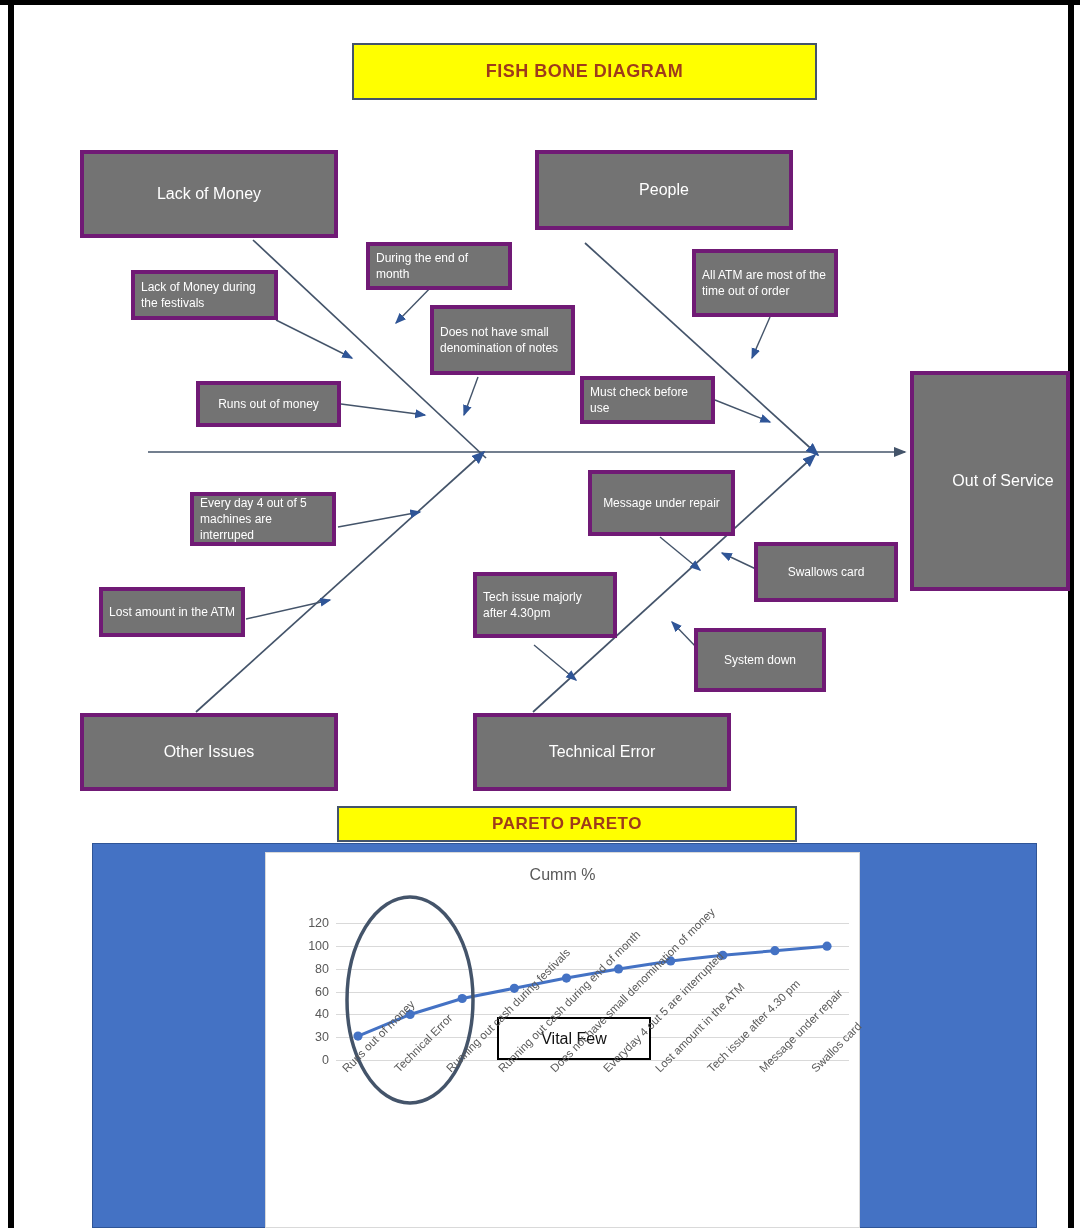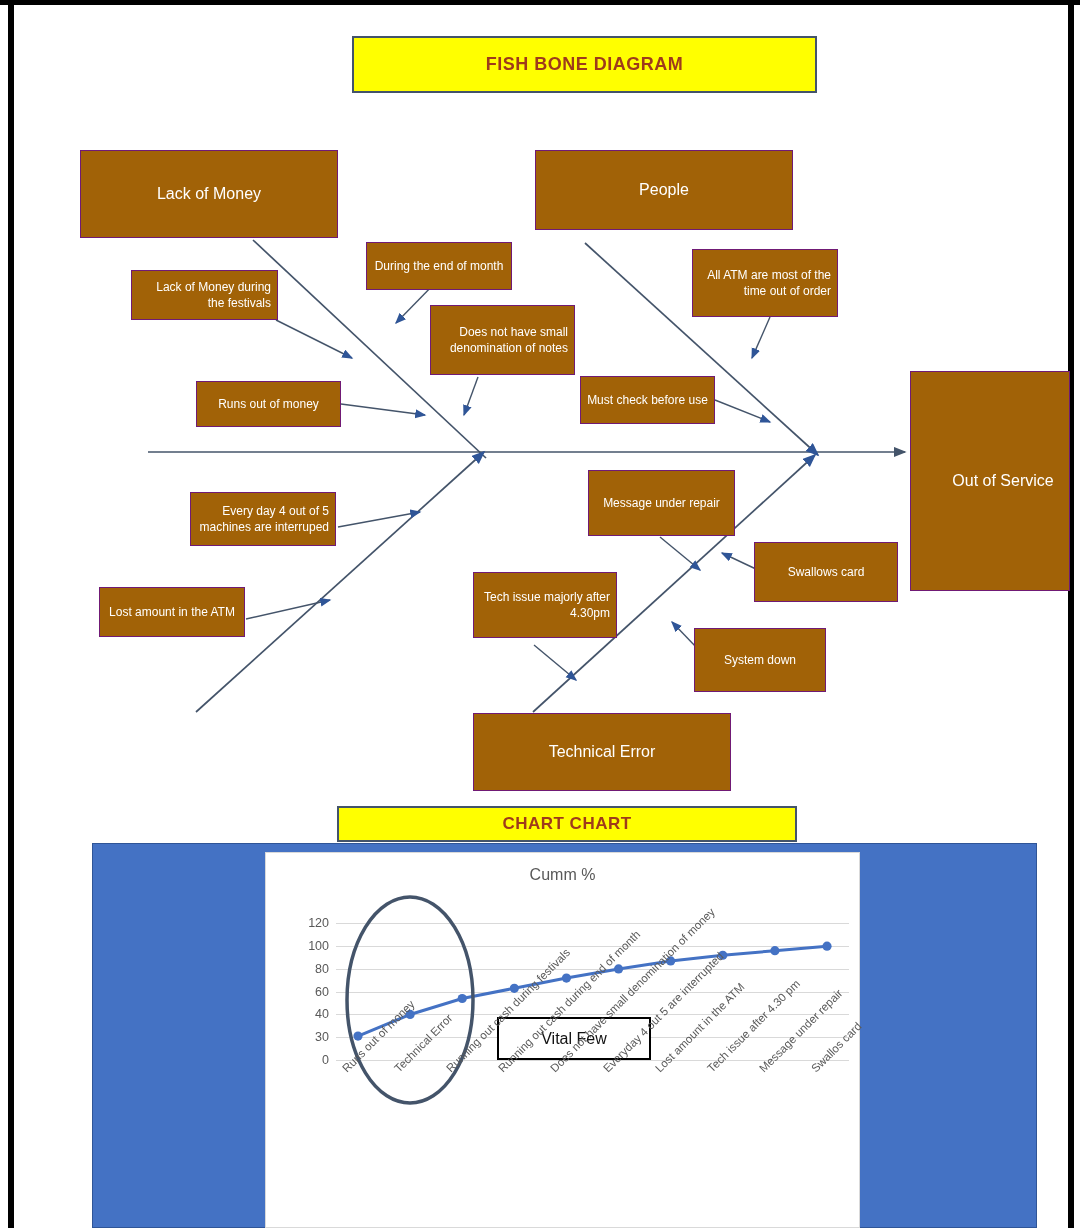--- a/index.html
+++ b/index.html
@@ -36,38 +36,38 @@
     background: #FFFF00;
     border: 2px solid #44546A;
     display: flex;
     align-items: center;
     justify-content: center;
     color: #9E3B1B;
     font-weight: bold;
     letter-spacing: .5px;
   }
   #banner-fishbone {
-    left: 352px; top: 36px; width: 465px; height: 57px;
+    left: 352px; top: 43px; width: 465px; height: 57px;
     font-size: 18px;
   }
   #banner-pareto {
     left: 337px; top: 806px; width: 460px; height: 36px;
     font-size: 17px;
   }
 
   
   .fb-box {
     position: absolute;
-    background: #a16207;
-    border: 1px solid #701a75;
+    background: #737373;
+    border: 4px solid #701a75;
     color: #ffffff;
     display: flex;
     align-items: center;
     justify-content: center;
-    text-align: right;
+    text-align: left;
     line-height: 1.35;
     padding: 3px 6px;
   }
   .cat  { font-size: 16px; }
   .cause{ font-size: 12px; }
   .head { font-size: 16px; padding-left: 32px; }
 
   
   svg.overlay {
     position: absolute;
@@ -183,20 +183,21 @@
     <line x1="660" y1="537" x2="700" y2="570" stroke="#44546A" stroke-width="1.4" marker-end="url(#ah)"></line>
     <line x1="758" y1="570" x2="722" y2="553" stroke="#44546A" stroke-width="1.4" marker-end="url(#ah)"></line>
     <line x1="697" y1="648" x2="672" y2="622" stroke="#44546A" stroke-width="1.4" marker-end="url(#ah)"></line>
     <line x1="534" y1="645" x2="576" y2="680" stroke="#44546A" stroke-width="1.4" marker-end="url(#ah)"></line>
   </svg>
 
   <div class="fb-box cat" style="left:80px;  top:150px; width:258px; height:88px;">Lack of Money</div>
 
   <div class="fb-box cat" style="left:535px; top:150px; width:258px; height:80px;">People</div>
 
+  <div class="fb-box cat" style="left:80px;  top:713px; width:258px; height:78px;">Other Issues</div>
 
   <div class="fb-box cat" style="left:473px; top:713px; width:258px; height:78px;">Technical Error</div>
 
   <div class="fb-box head" style="left:910px; top:371px; width:160px; height:220px;">Out of Service</div>
 
   <div class="fb-box cause" style="left:131px; top:270px; width:147px; height:50px;">Lack of Money during the festivals</div>
 
   <div class="fb-box cause" style="left:196px; top:381px; width:145px; height:46px;">Runs out of money</div>
 
   <div class="fb-box cause" style="left:366px; top:242px; width:146px; height:48px;">During the end of month</div>
@@ -212,21 +213,21 @@
   <div class="fb-box cause" style="left:99px;  top:587px; width:146px; height:50px;">Lost amount in the ATM</div>
 
   <div class="fb-box cause" style="left:588px; top:470px; width:147px; height:66px;">Message under repair</div>
 
   <div class="fb-box cause" style="left:473px; top:572px; width:144px; height:66px;">Tech issue majorly after 4.30pm</div>
 
   <div class="fb-box cause" style="left:754px; top:542px; width:144px; height:60px;">Swallows card</div>
 
   <div class="fb-box cause" style="left:694px; top:628px; width:132px; height:64px;">System down</div>
 
-  <div class="banner" id="banner-pareto">CHART CHART</div>
+  <div class="banner" id="banner-pareto">PARETO PARETO</div>
 
   <div id="pareto-panel"></div>
   <div id="chart-card"></div>
   <div id="chart-title">Cumm %</div>
 
   <div id="plot">
 
   <div class="gridline" style="top: 148px;">
         <span class="ytick">0</span>
       </div>

